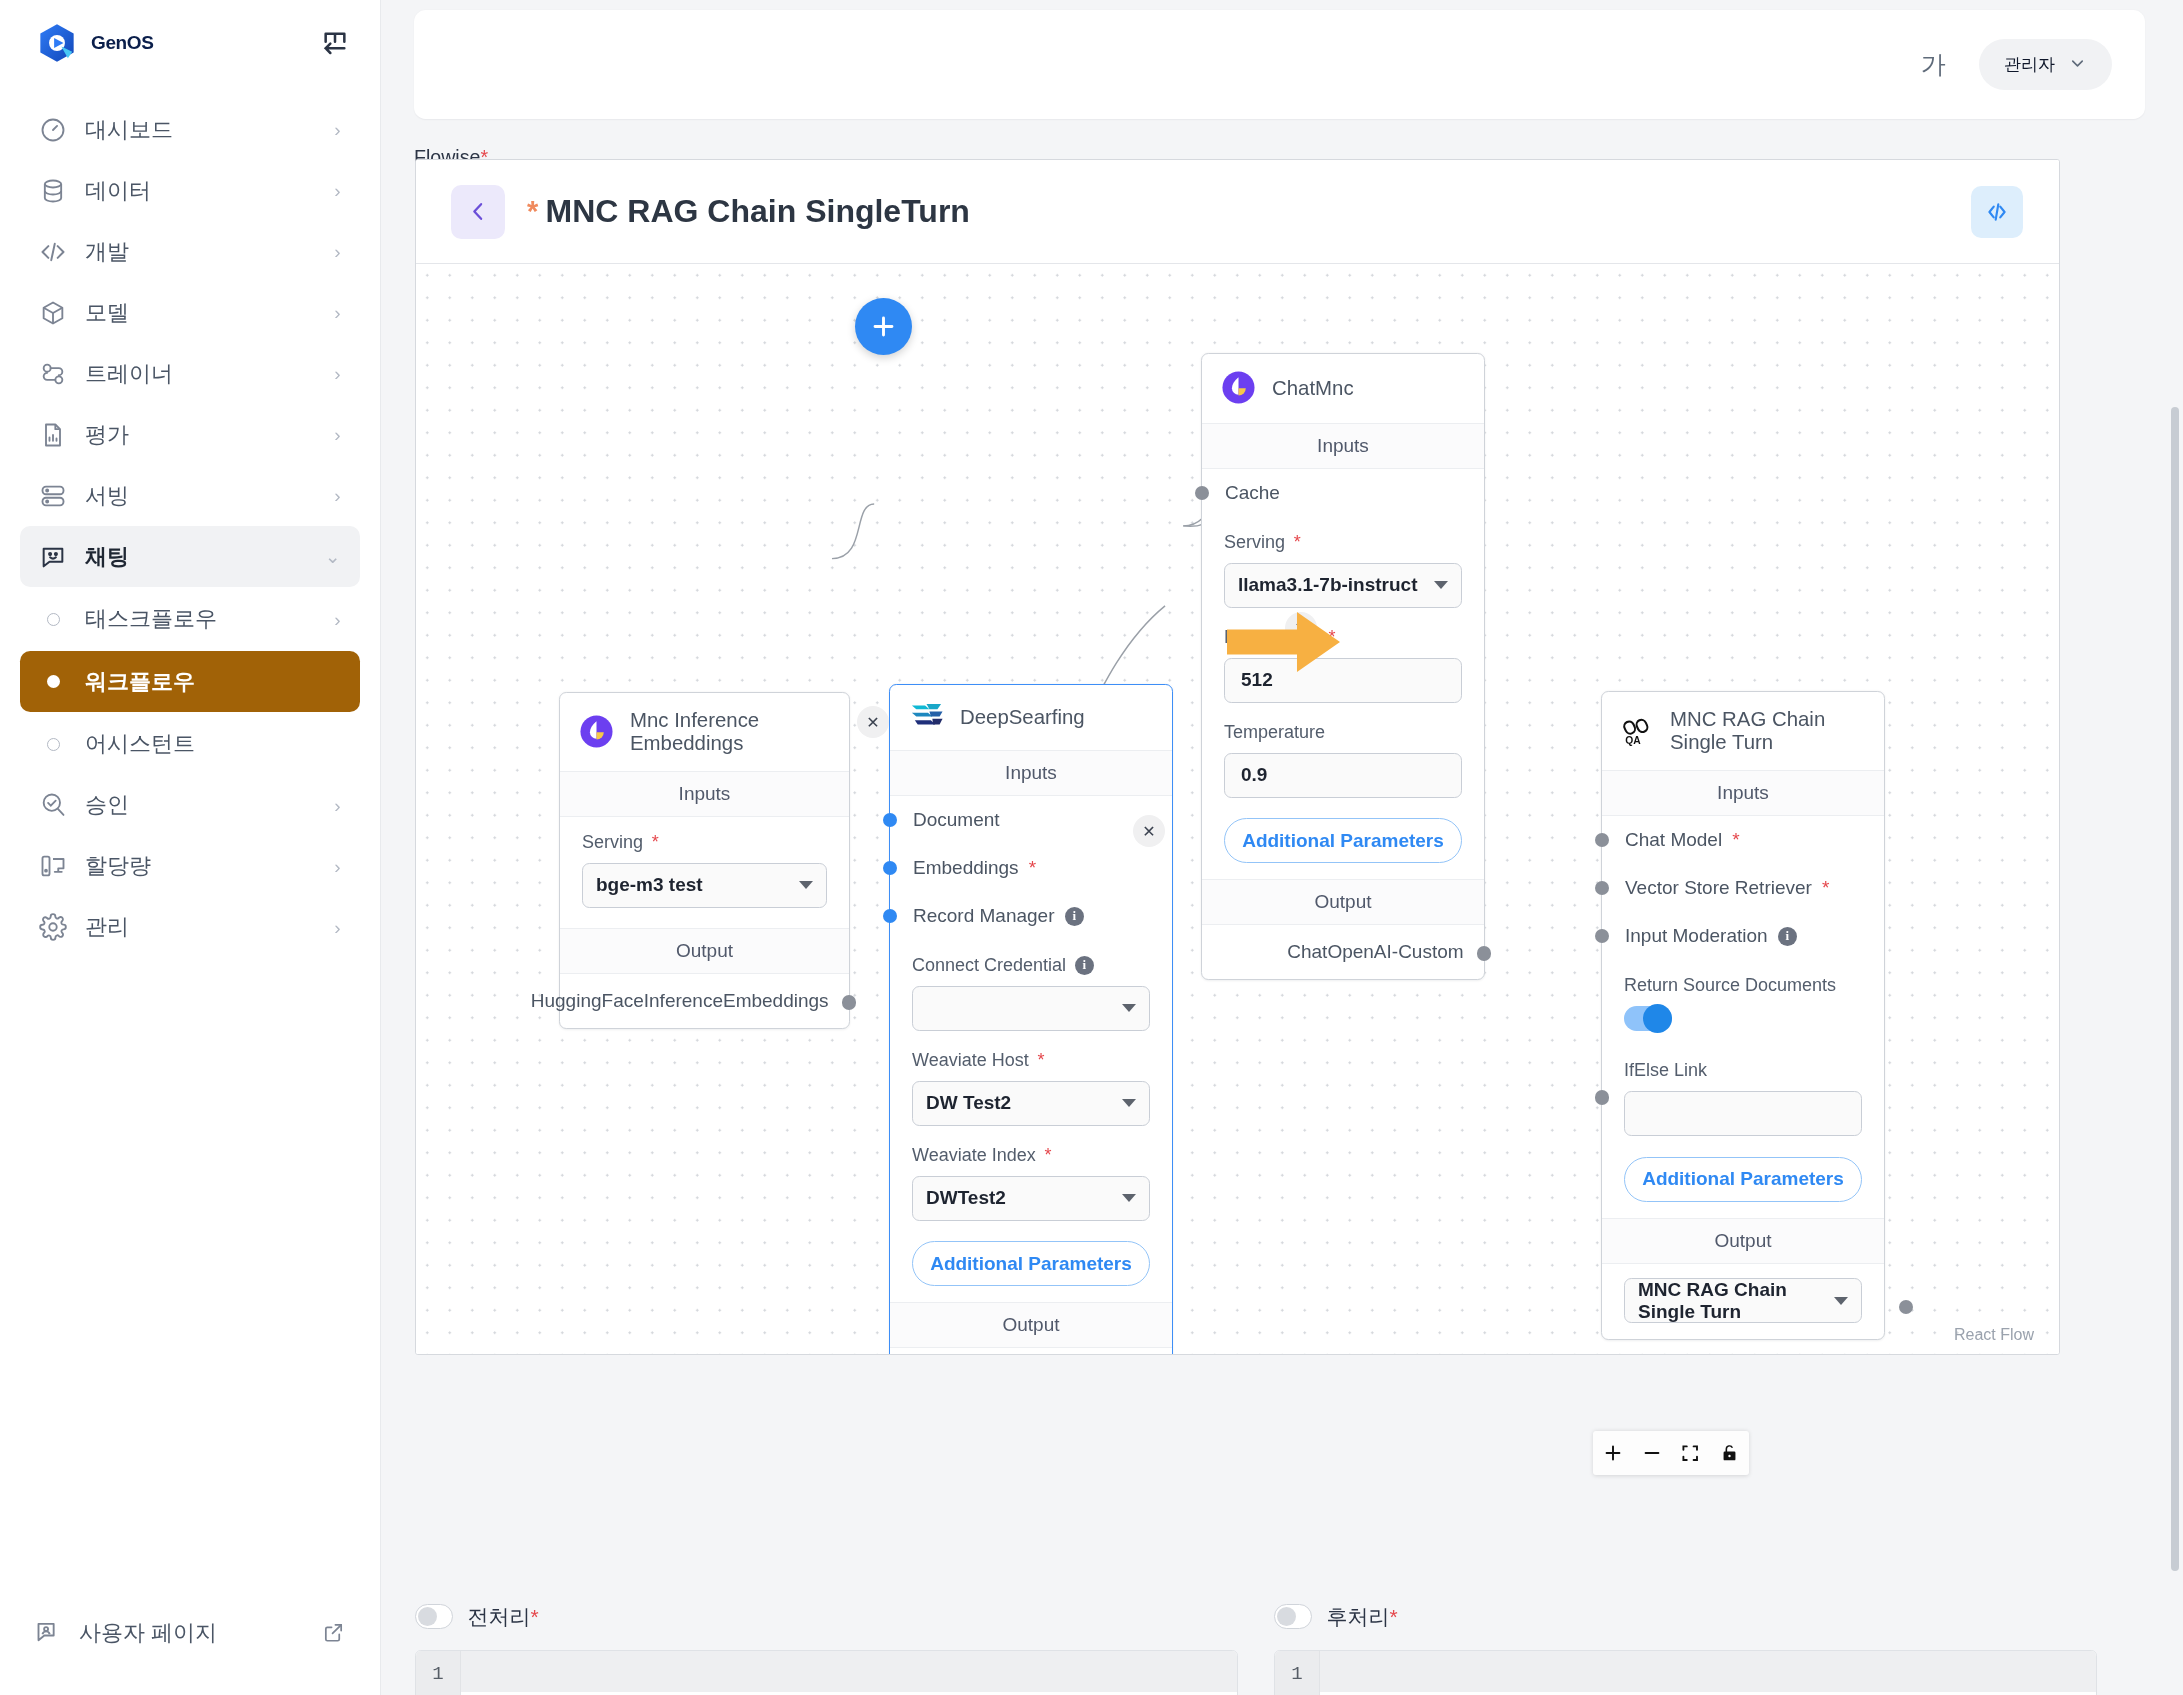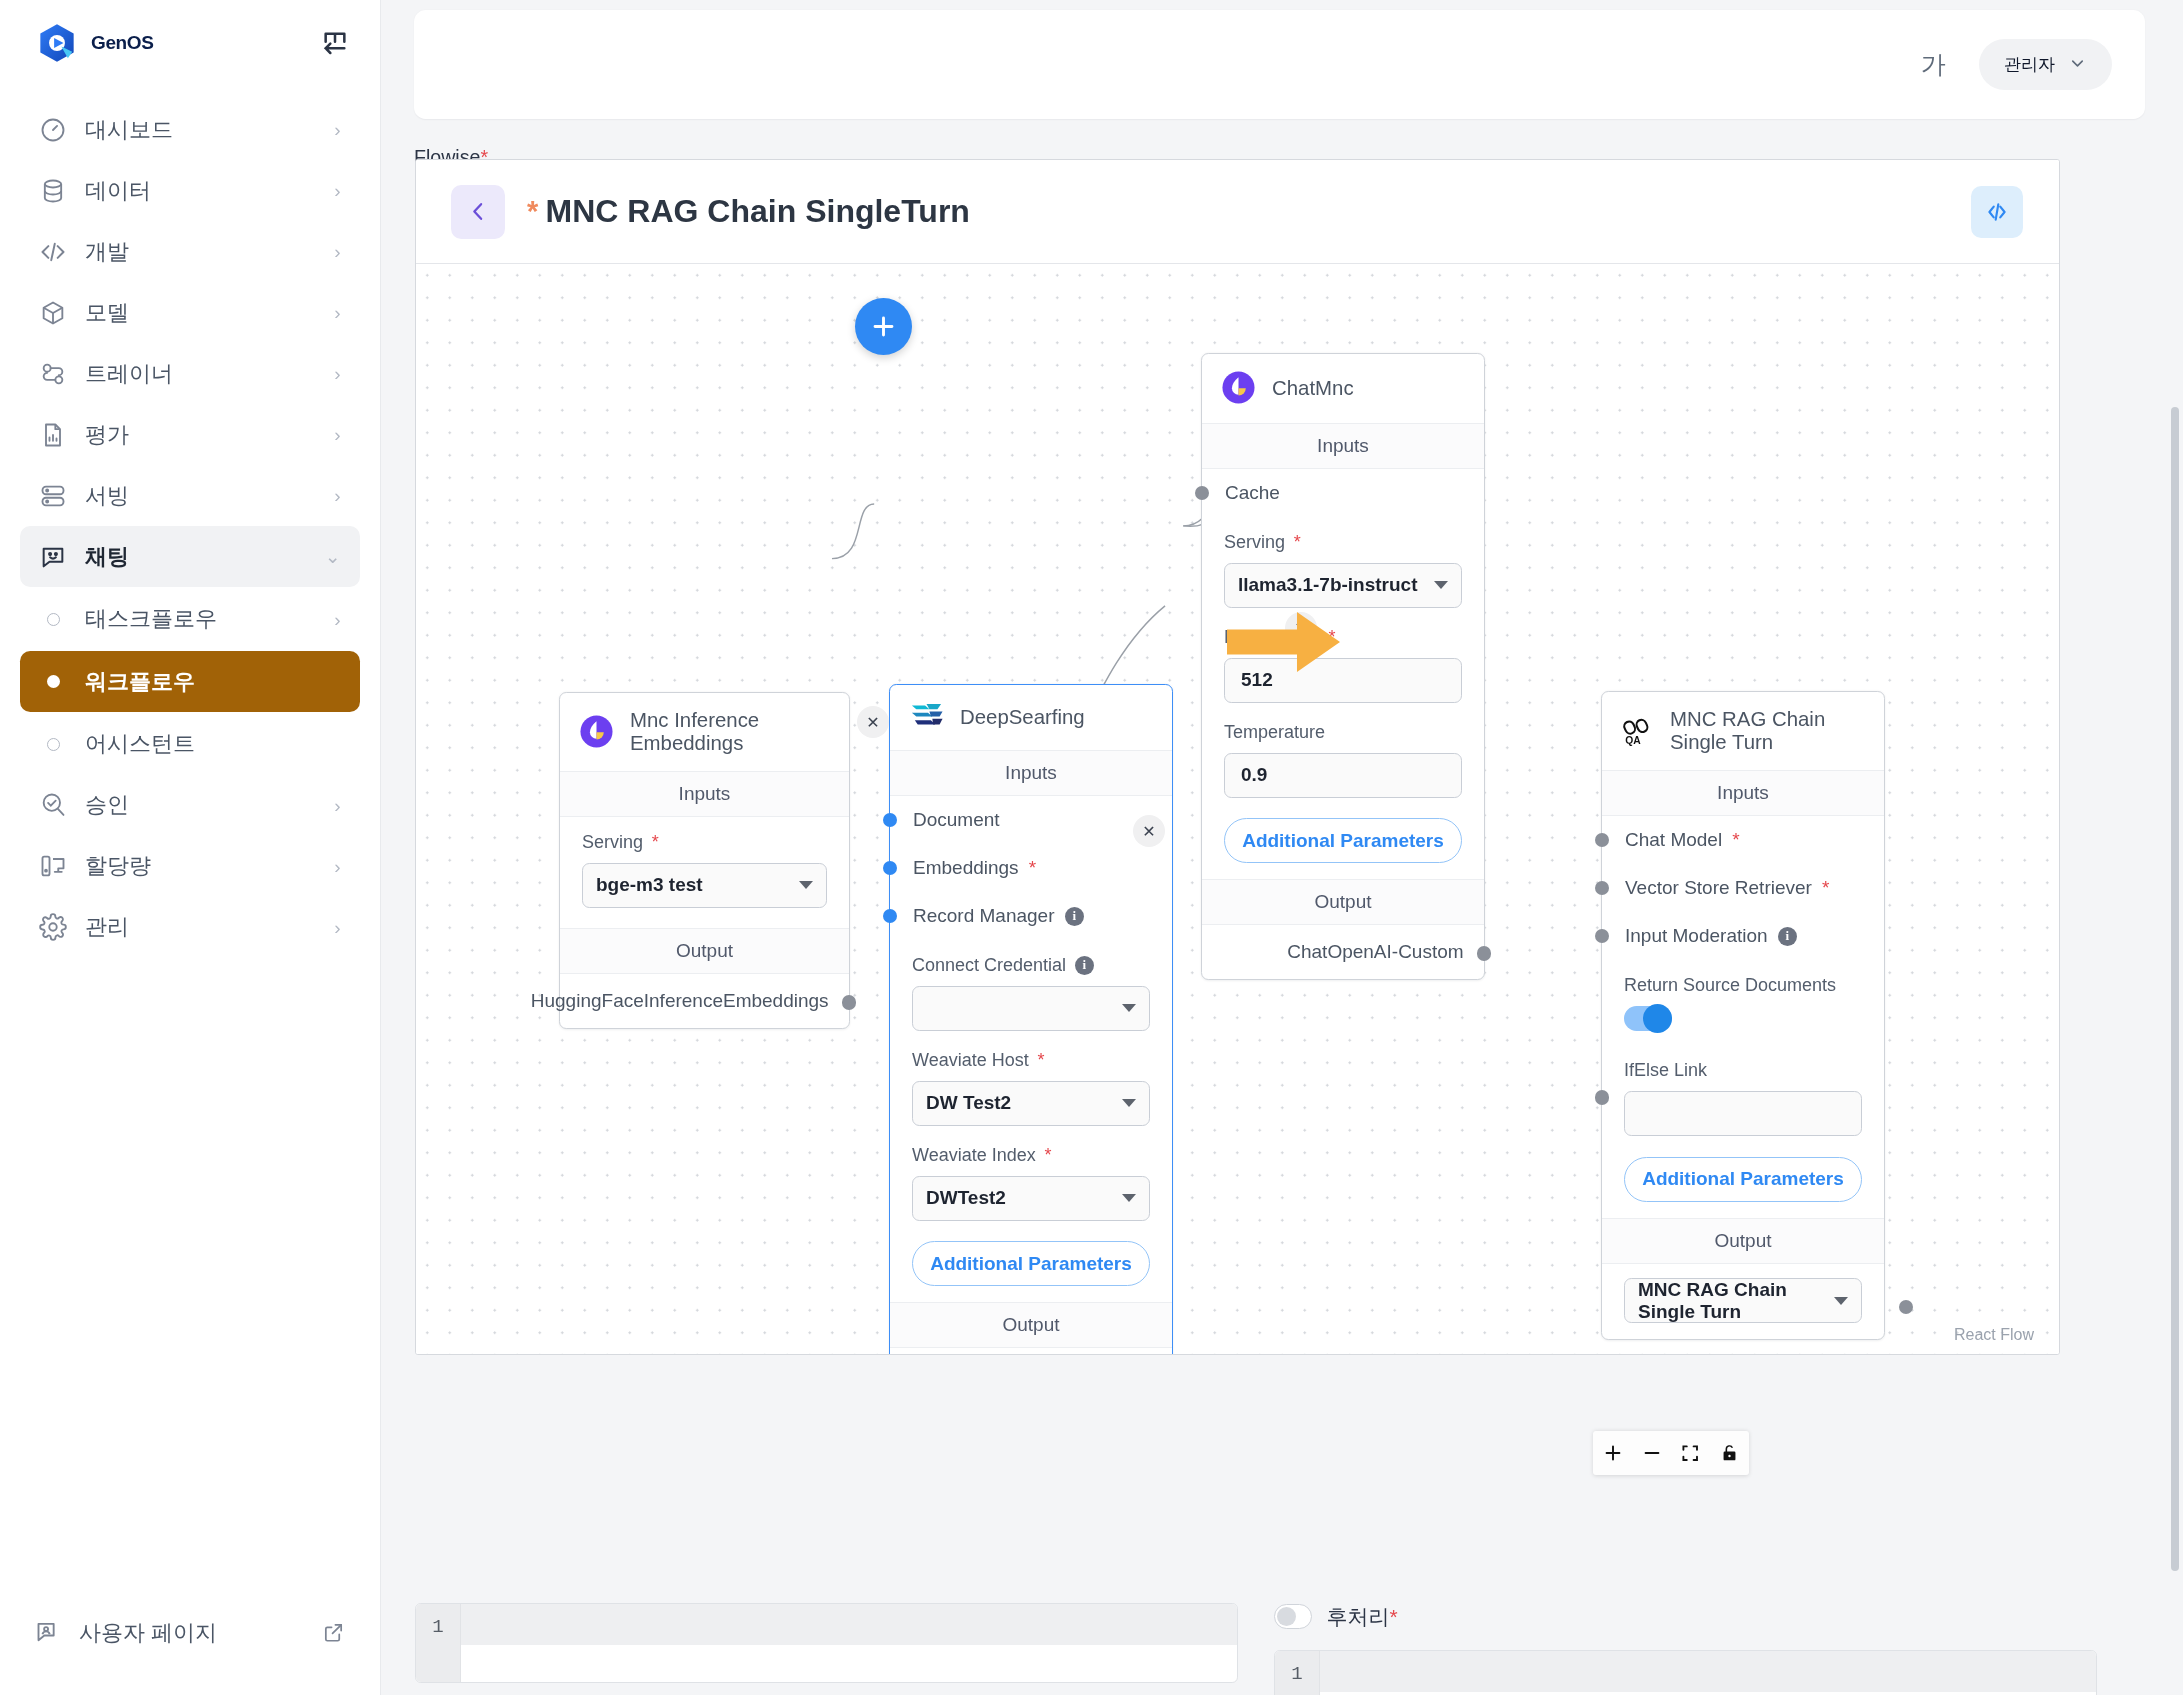--- a/index.html
+++ b/index.html
@@ -662,20 +662,28 @@
       <div class="cbtn">
         <svg width="19" height="20.4" viewBox="0 0 24 24" fill="#111">
             <path d="M7 10V7a5 5 0 0 1 9.6-2h-2.3A2.9 2.9 0 0 0 9 7v3h9a1.5 1.5 0 0 1 1.5 1.5v8A1.5 1.5 0 0 1 18 21H6a1.5 1.5 0 0 1-1.5-1.5v-8A1.5 1.5 0 0 1 6 10z"></path>
             <circle cx="12" cy="15.5" r="1.5" fill="#fff"></circle>
           </svg>
       </div>
     </div>
 
     <div class="bot-wrap">
       <div class="bot-col">
+        <div class="bot-head">
+          <span class="switch-off">
+              <span class="knob"></span>
+            </span>
+          <span class="bot-label">
+            <span>전처리</span><span class="req">*</span>
+          </span>
+        </div>
         <div class="editor">
           <div class="gutter">
             <div class="ln">1</div>
           </div>
           <div class="ed-body">
               <div class="active-line"></div>
             </div>
         </div>
       </div>
       <div class="bot-col second" style="position:relative;margin-left:36px">

